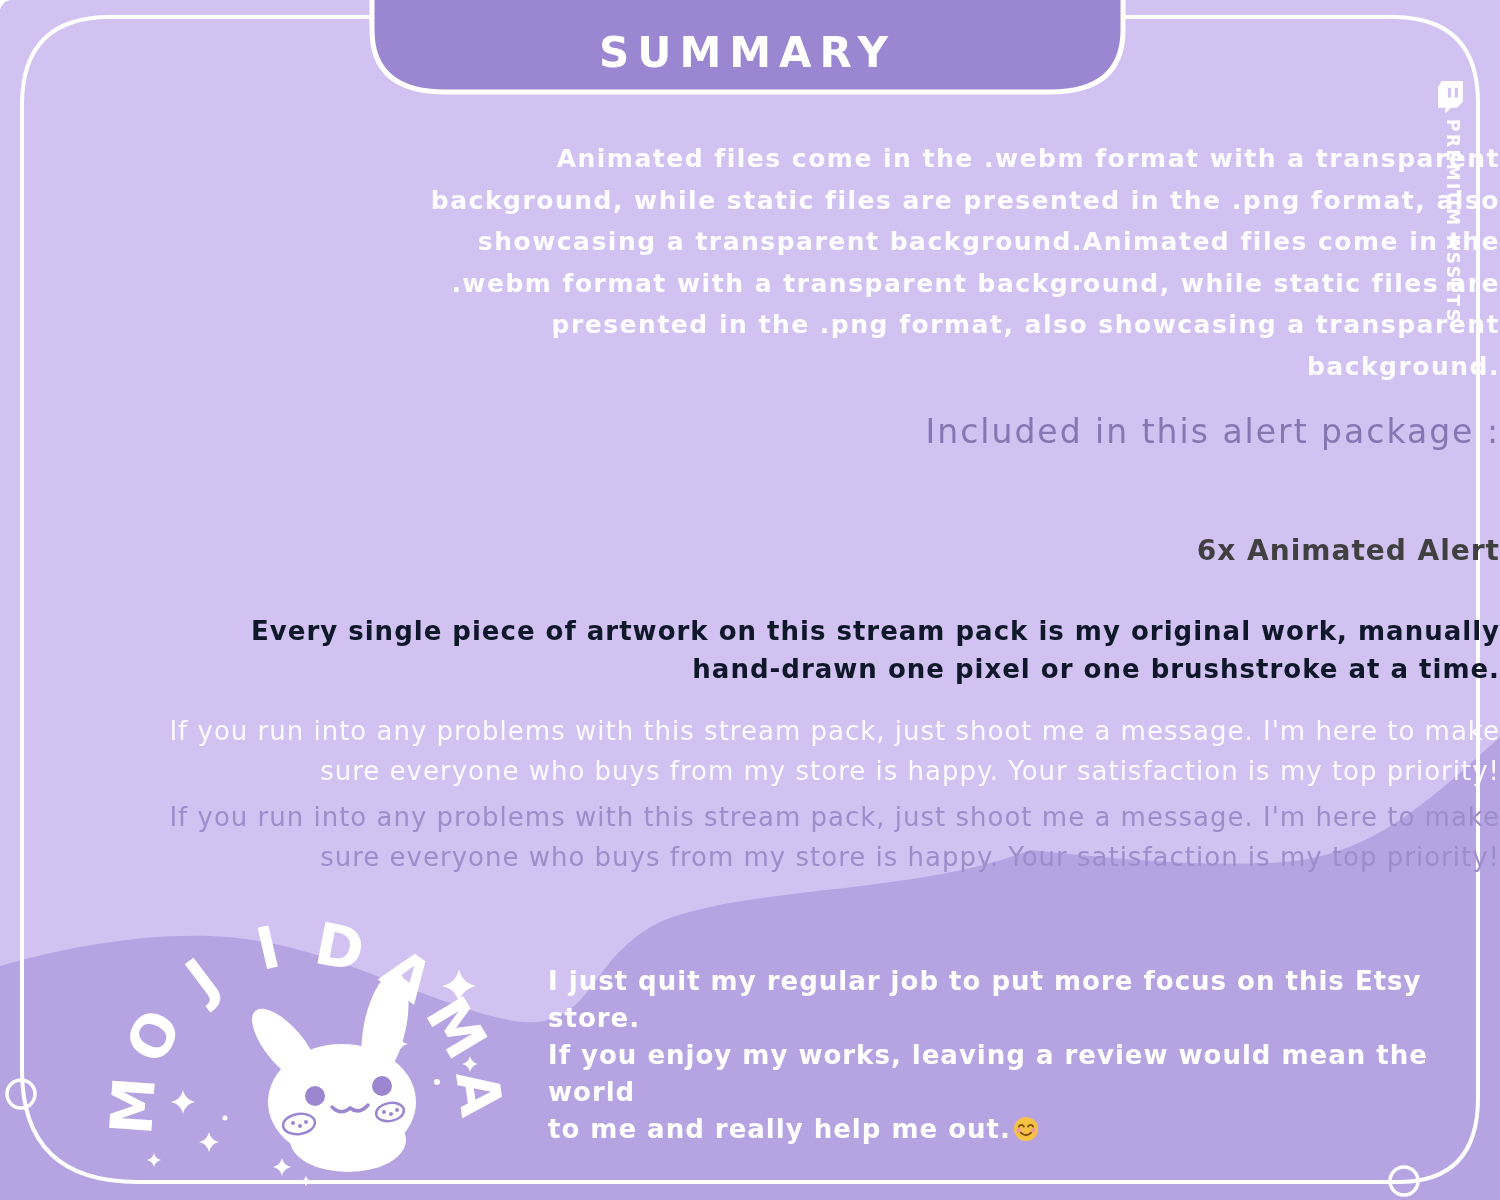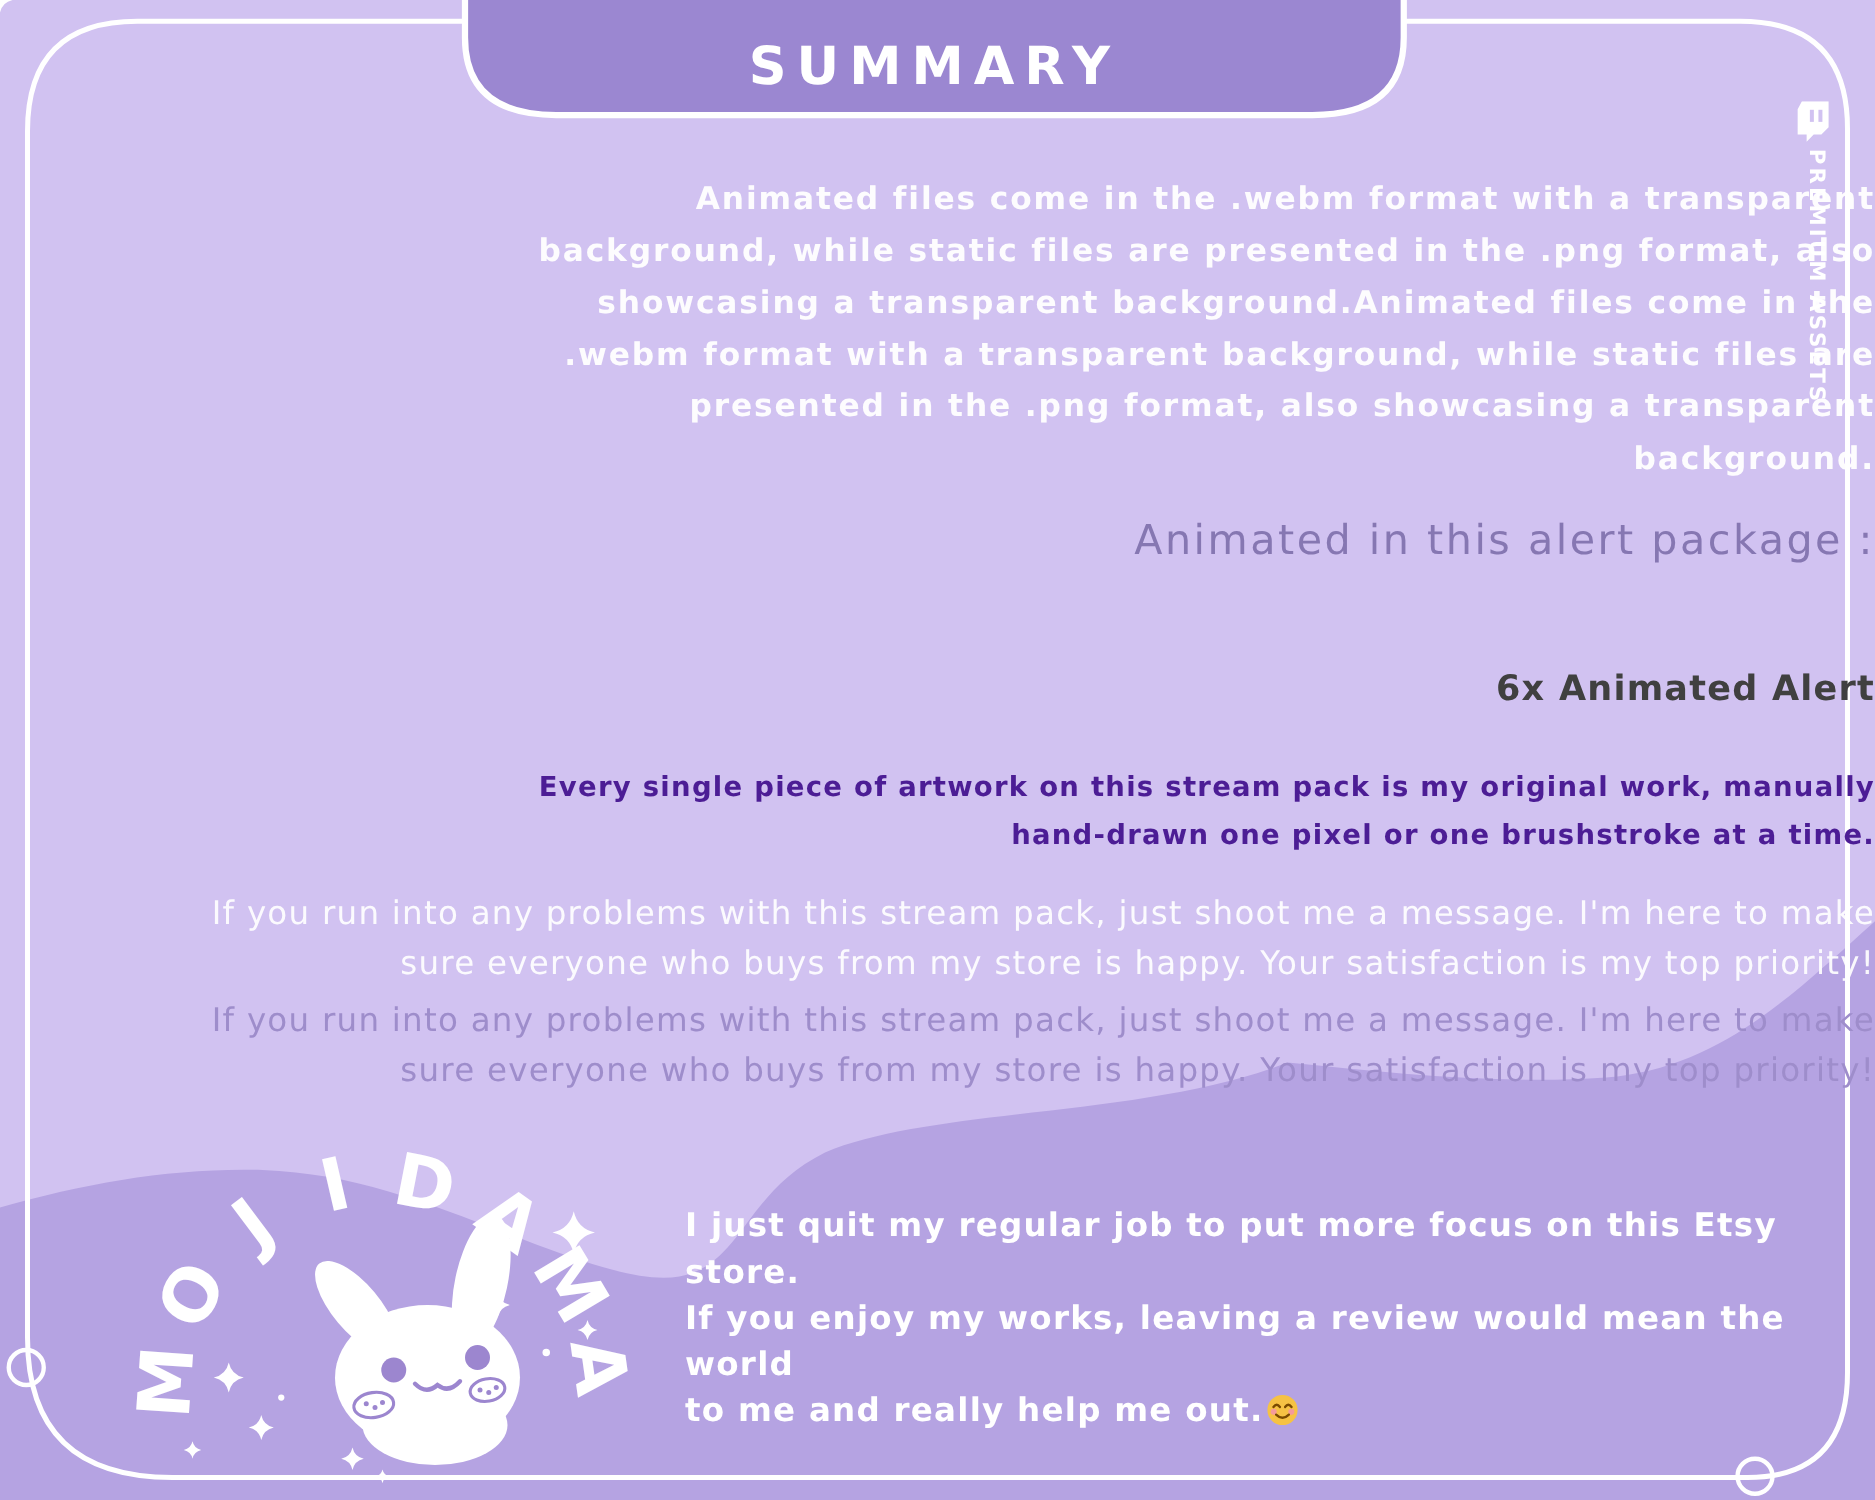--- a/index.html
+++ b/index.html
@@ -19,21 +19,21 @@
     top:138px;color:#ffffff;opacity:.96;font-weight:bold;
     font-size:25px;line-height:41.5px;letter-spacing:1.5px;
   }
   .pkg-heading{
     top:412px;color:#8677b2;font-size:33px;letter-spacing:2px;
   }
   .pkg-items{
     top:473px;color:#404040;font-size:28px;font-weight:bold;line-height:52px;letter-spacing:1px;
   }
   .note-original{
-    top:612px;color:#4c1d95;font-weight:bold;font-size:22px;line-height:38px;letter-spacing:1px;
+    top:612px;color:#0f172a;font-weight:bold;font-size:26px;line-height:38px;letter-spacing:1px;
   }
   .support-white{
     top:712px;color:#ffffff;opacity:.93;font-size:26px;line-height:39.5px;letter-spacing:1px;
   }
   .support-purple{
     top:798px;color:#9e8dcb;font-size:26px;line-height:39.5px;letter-spacing:1px;
   }
   .outro{
     left:548px;top:926px;width:900px;text-align:left;color:#ffffff;
     font-weight:bold;font-size:26px;line-height:37px;letter-spacing:1px;
@@ -131,21 +131,21 @@
   </svg>
   <div class="ribbon-label">PREMIUM ASSETS</div>
 
   <div class="txt center intro">Animated files come in the .webm format with a transparent
 background, while static files are presented in the .png format, also
 showcasing a transparent background.Animated files come in the
 .webm format with a transparent background, while static files are
 presented in the .png format, also showcasing a transparent
 background.</div>
 
-  <div class="txt center pkg-heading">Animated in this alert package :</div>
+  <div class="txt center pkg-heading">Included in this alert package :</div>
   <div class="txt center pkg-items">
     <div>6x Animated Alert</div>
   </div>
 
   <div class="txt center note-original">Every single piece of artwork on this stream pack is my original work, manually
 hand-drawn one pixel or one brushstroke at a time.</div>
   <div class="txt center support-white">If you run into any problems with this stream pack, just shoot me a message. I'm here to make
 sure everyone who buys from my store is happy. Your satisfaction is my top priority!</div>
   <div class="txt center support-purple">If you run into any problems with this stream pack, just shoot me a message. I'm here to make
 sure everyone who buys from my store is happy. Your satisfaction is my top priority!</div>

